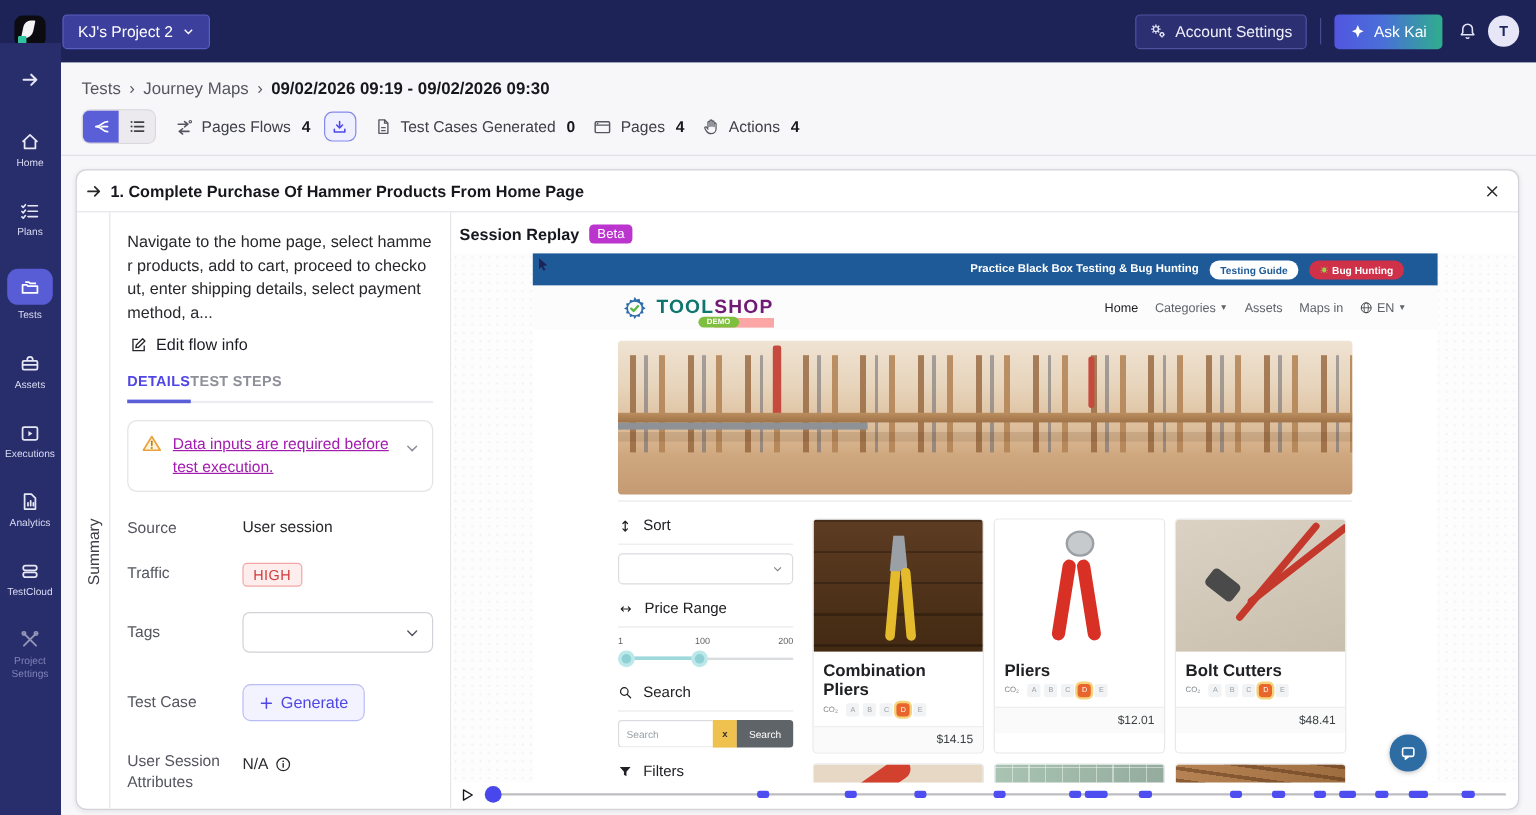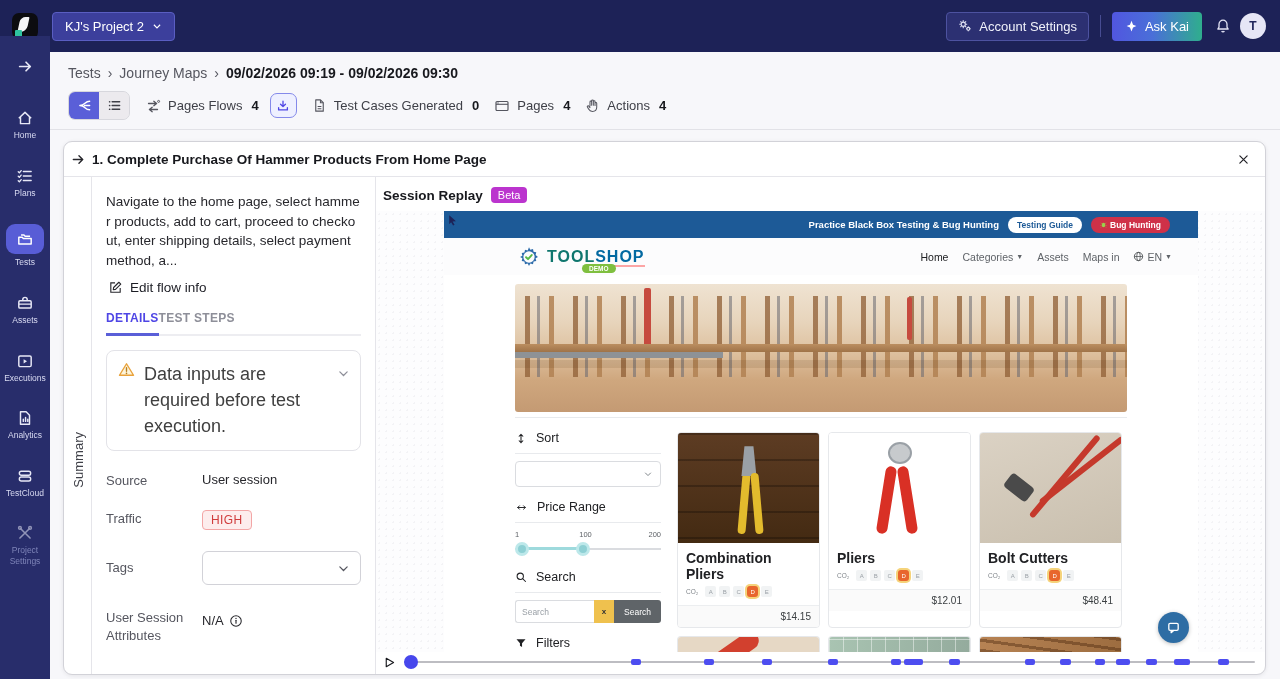--- a/index.html
+++ b/index.html
@@ -54,21 +54,21 @@
   .summary-rail { width:28px; border-right:1px solid #e5e5ea; flex:none; position:relative; }
   .summary-label { position:absolute; left:50%; top:255px; transform:translateX(-50%) rotate(180deg); writing-mode:vertical-rl; font-size:13px; color:#3f4048; }
 
   .left-col { width:284px; border-right:1px solid #e5e5ea; flex:none; padding:15px 14px; overflow:hidden; }
   .desc { font-size:13.5px; color:#27272c; line-height:1.45; word-break:break-all; }
   .edit-link { display:flex; align-items:center; gap:7px; margin:10px 0 16px 2px; font-size:13.5px; color:#1c1d24; cursor:pointer; }
   .tabs { display:flex; border-bottom:2px solid #ededf1; }
   .tab { font-size:12px; font-weight:bold; letter-spacing:.3px; padding-bottom:8px; cursor:pointer; color:#8e8f99; }
   .tab.active { color:#4f46e5; border-bottom:3px solid #5a5fd8; margin-bottom:-2px; }
   .warn-box { margin-top:14px; border:1px solid #e3e3e8; border-radius:8px; padding:10px 10px 10px 11px; display:flex; gap:9px; align-items:flex-start; }
-  .warn-text { font-size:18px; color:#404040; line-height:1.45; flex:1; }
+  .warn-text { font-size:13px; color:#a21caf; line-height:1.45; flex:1;text-decoration:underline; }
   .warn-chevron { margin-top:6px; cursor:pointer; }
   .field-row { display:flex; align-items:flex-start; margin-top:19px; }
   .field-label { width:96px; flex:none; font-size:13px; color:#55565f; line-height:1.35; padding-top:2px; }
   .field-value { flex:1; font-size:13px; color:#27272c; padding-top:2px; }
   .badge-high { display:inline-block; padding:2px 8px; border:1px solid #f3a6a6; background:#fdeded; color:#d03c3c; border-radius:4px; font-size:12px; letter-spacing:.4px; }
   .tags-select { height:34px; border:1px solid #d2d2d8; border-radius:6px; display:flex; align-items:center; justify-content:flex-end; padding:0 10px; cursor:pointer; background:#fff; }
   .generate-btn { display:inline-flex; align-items:center; gap:6px; border:1px solid #b9bdf3; background:#f2f3ff; color:#4f46e5; font-size:13.5px; padding:7px 13px; border-radius:7px; cursor:pointer; }
   .na-wrap { display:flex; align-items:center; gap:5px; padding-top:8px; }
 
   
@@ -82,21 +82,21 @@
   .cursor-icon { position:absolute; left:3px; top:3px; z-index:5; }
   .shop-banner { height:27px; background:#1d5a97; display:flex; align-items:center; justify-content:flex-end; gap:9px; padding-right:28px; }
   .banner-text { color:#fff; font-size:9.5px; font-weight:bold; }
   .banner-pill1 { background:#fff; color:#1d5a97; font-size:8.5px; font-weight:bold; padding:3px 9px; border-radius:9px; cursor:pointer; }
   .banner-pill2 { background:#cf3148; color:#fff; font-size:8.5px; font-weight:bold; padding:3px 9px; border-radius:9px; cursor:pointer; display:flex; align-items:center; gap:3px; }
   .shop-header { height:37px; background:#fcfcfd; display:flex; align-items:center; padding:0 26px 0 72px; }
   .shop-logo { display:flex; align-items:center; gap:5px; position:relative; cursor:pointer; }
   .gear-wrap { position:relative; width:26px; height:26px; }
   .brand { font-size:16px; font-weight:bold; letter-spacing:1px; }
   .brand .b1 { color:#0f766e; }
-  .brand .b2 { color:#0369a1; border-bottom:2px solid #fca5a5; }
+  .brand .b2 { color:#701a75; border-bottom:8px solid #fca5a5; }
   .demo-pill { position:absolute; left:66px; top:20px; background:#7fbf3f; color:#fff; font-size:6.5px; font-weight:bold; padding:1px 7px; border-radius:6px; }
   .shop-nav { margin-left:auto; display:flex; align-items:center; gap:14px; font-size:10.5px; color:#5f6368; }
   .shop-nav .nav-link { cursor:pointer; display:flex; align-items:center; gap:3px; }
   .shop-nav .strong { color:#202124; }
   .caret { font-size:7px; color:#5f6368; }
 
   .hero { margin:9px 0 0 71px; width:612px; height:128px; border-radius:3px; position:relative; overflow:hidden;
     background:linear-gradient(180deg,#efe3d2 0%,#e7d4bb 30%,#ddbf9d 55%,#cfa77e 75%,#c49a73 100%); }
   .hero::before { content:""; position:absolute; left:0; right:0; top:9%; height:64%;
     background:repeating-linear-gradient(90deg, transparent 0 10px, rgba(146,98,57,.78) 10px 15px, transparent 15px 22px, rgba(104,104,112,.55) 22px 25px, transparent 25px 34px, rgba(177,129,82,.85) 34px 39px, transparent 39px 48px); }
@@ -410,20 +410,31 @@
           <span class="field-value"><span class="badge-high">HIGH</span></span>
         </div>
         <div class="field-row">
           <span class="field-label" style="padding-top:10px">Tags</span>
           <span class="field-value">
             <span class="tags-select">
               <svg width="13" height="13" viewBox="0 0 16 16">
                   <path d="M3.5 6l4.5 4.5L12.5 6" fill="none" stroke="#55565f" stroke-width="1.5" stroke-linecap="round"></path>
                 </svg>
             </span>
+          </span>
+        </div>
+        <div class="field-row" style="margin-top:24px">
+          <span class="field-label" style="padding-top:8px">Test Case</span>
+          <span class="field-value">
+            <button class="generate-btn">
+              <svg width="12" height="12" viewBox="0 0 16 16">
+                  <path d="M8 2.5v11M2.5 8h11" stroke="#4f46e5" stroke-width="1.7" stroke-linecap="round"></path>
+                </svg>
+              <span>Generate</span>
+            </button>
           </span>
         </div>
         <div class="field-row" style="margin-top:22px">
           <span class="field-label">User Session Attributes</span>
           <span class="field-value na-wrap" style="padding-top:6px">
             <span>N/A</span>
             <svg width="14" height="14" viewBox="0 0 16 16">
                 <circle cx="8" cy="8" r="6" fill="none" stroke="#27272c" stroke-width="1.2"></circle>
                 <path d="M8 7.2v3.4" stroke="#27272c" stroke-width="1.3" stroke-linecap="round"></path>
                 <circle cx="8" cy="5" r=".8" fill="#27272c"></circle>

